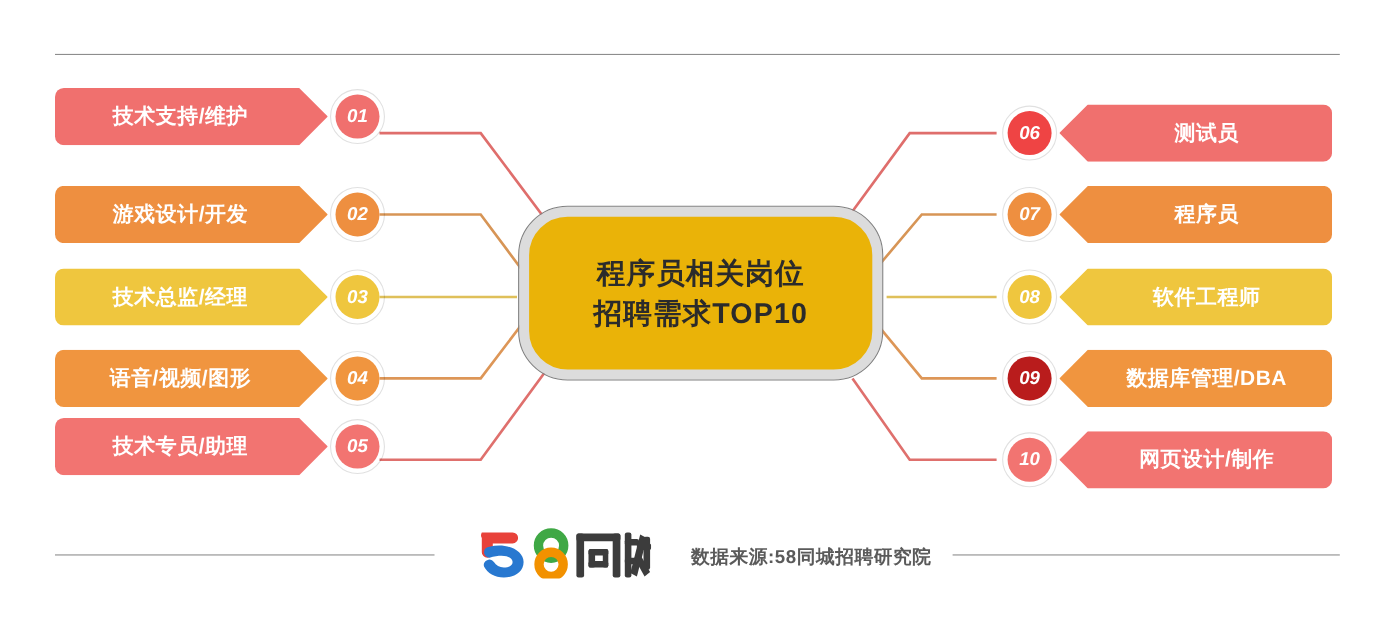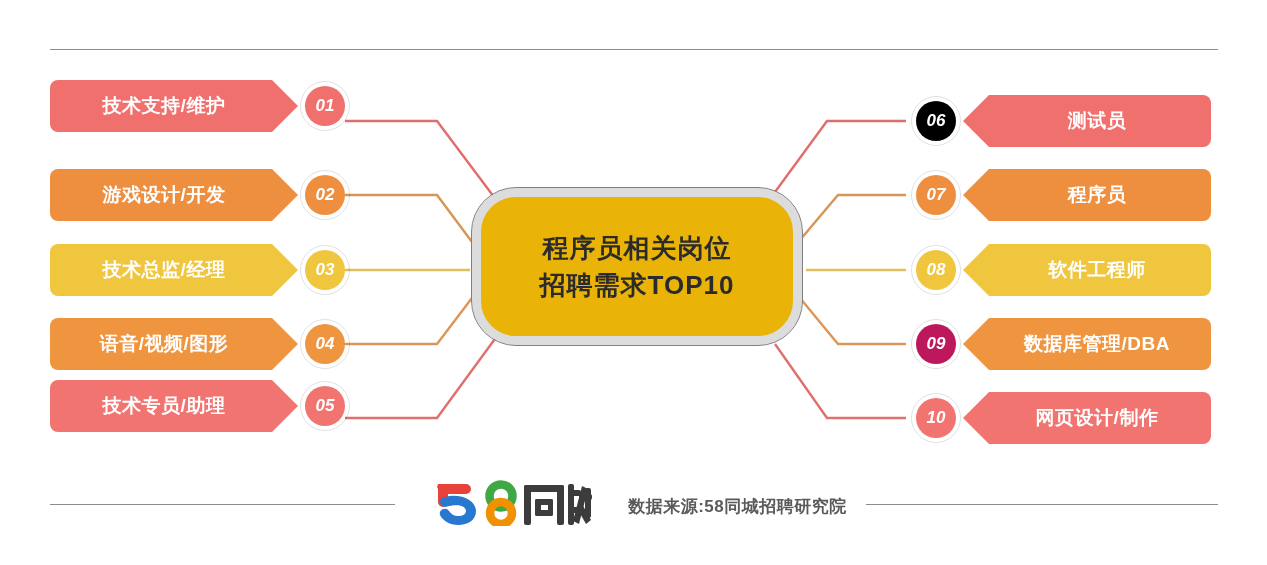--- a/index.html
+++ b/index.html
@@ -215,21 +215,21 @@
     </div>
   </div>
 
   <div class="row right" style="top:95px">
     <div class="bar">
       <svg class="shape" viewBox="0 0 248 52" preserveAspectRatio="none">
         <path d="M26,0 H240 A8,8 0 0 1 248,8 V44 A8,8 0 0 1 240,52 H26 L0,26 Z" fill="#F0706E"></path>
       </svg>
       <div class="txt">测试员</div>
     </div>
-    <div class="badge" style="background: #000000;">
+    <div class="badge" style="background: #ef4444;">
       <span class="ring"></span>
       <span class="num">06</span>
     </div>
   </div>
 
   <div class="row right" style="top:169px">
     <div class="bar">
       <svg class="shape" viewBox="0 0 248 52" preserveAspectRatio="none">
         <path d="M26,0 H240 A8,8 0 0 1 248,8 V44 A8,8 0 0 1 240,52 H26 L0,26 Z" fill="#EE8F40"></path>
       </svg>
@@ -254,21 +254,21 @@
     </div>
   </div>
 
   <div class="row right" style="top:318px">
     <div class="bar">
       <svg class="shape" viewBox="0 0 248 52" preserveAspectRatio="none">
         <path d="M26,0 H240 A8,8 0 0 1 248,8 V44 A8,8 0 0 1 240,52 H26 L0,26 Z" fill="#F0953F"></path>
       </svg>
       <div class="txt">数据库管理/DBA</div>
     </div>
-    <div class="badge" style="background: #be185d;">
+    <div class="badge" style="background: #b91c1c;">
       <span class="ring"></span>
       <span class="num">09</span>
     </div>
   </div>
 
   <div class="row right" style="top:392px">
     <div class="bar">
       <svg class="shape" viewBox="0 0 248 52" preserveAspectRatio="none">
         <path d="M26,0 H240 A8,8 0 0 1 248,8 V44 A8,8 0 0 1 240,52 H26 L0,26 Z" fill="#F27471"></path>
       </svg>

